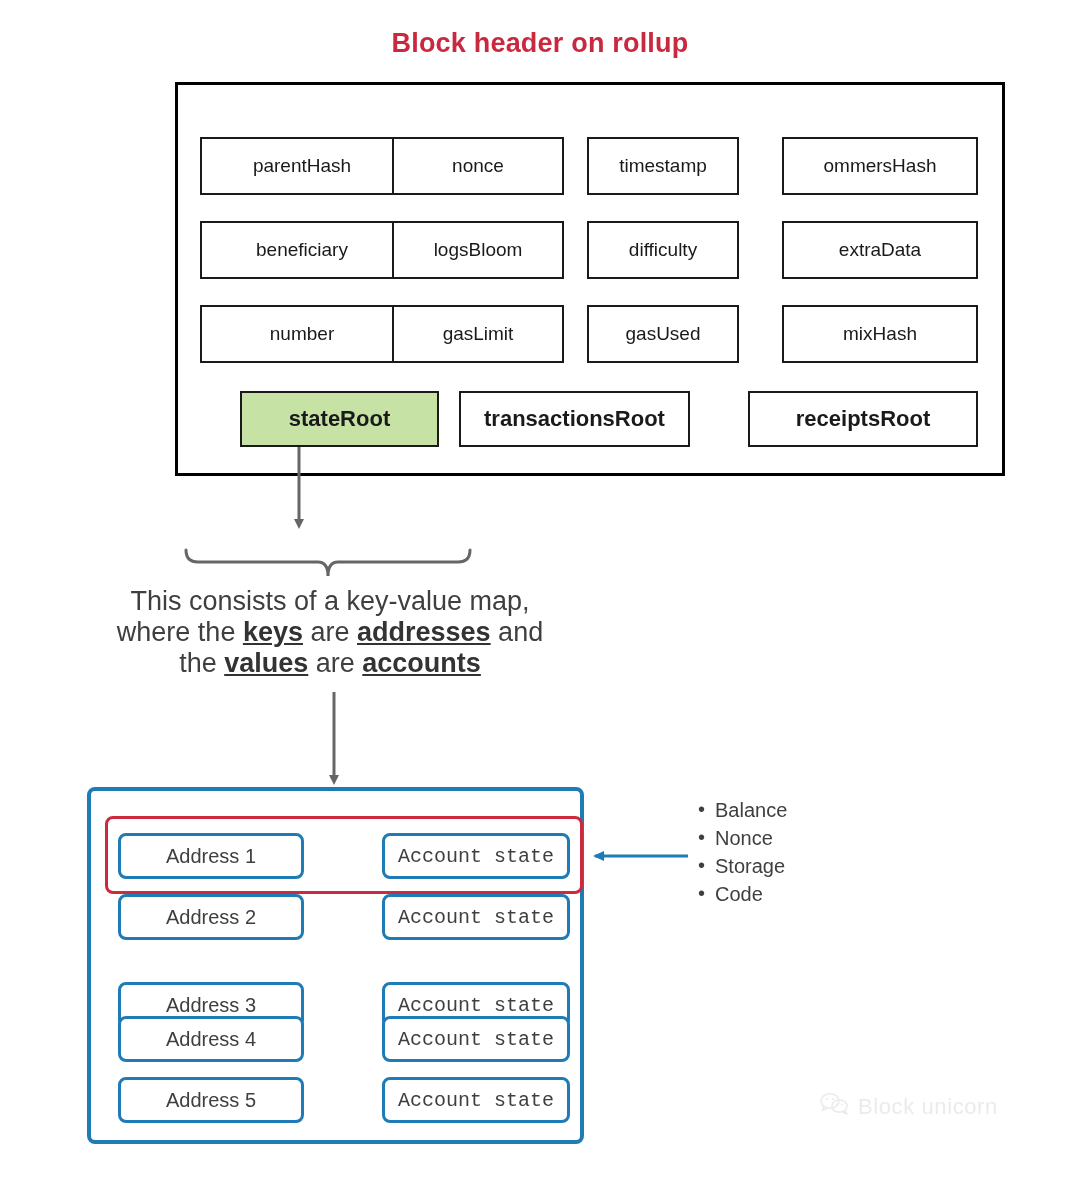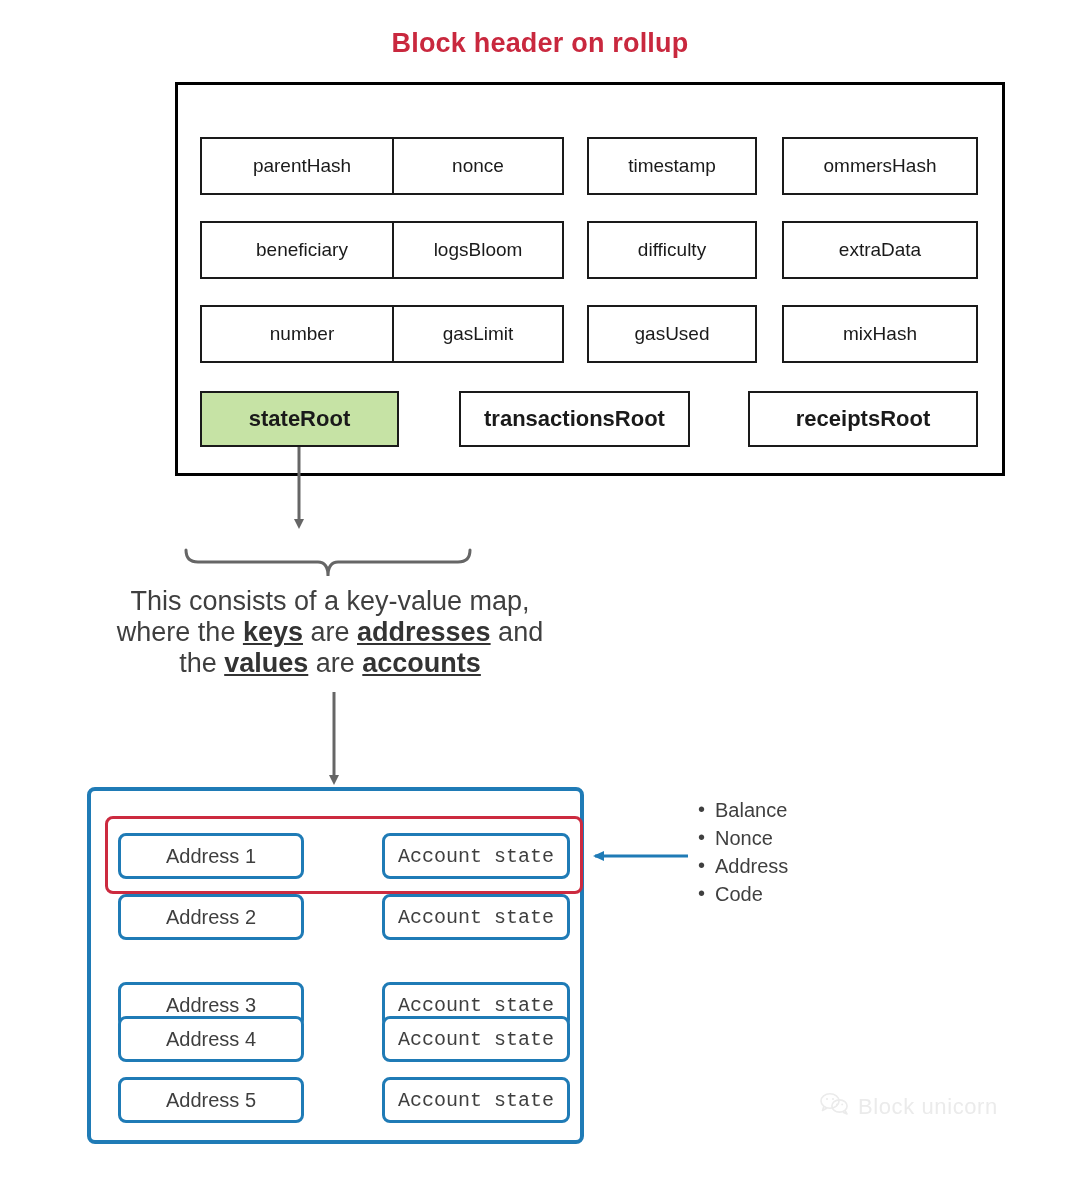--- a/index.html
+++ b/index.html
@@ -50,26 +50,27 @@
     font-size: 19px;
     color: #1a1a1a;
     height: 58px;
   }
   .field-box.bold {
     font-weight: bold;
     font-size: 22px;
   }
   .field-box.green {
     background: #c6e3a5;
+    margin-left: 40px;
   }
 
   
   .col1 { left: 200px; width: 204px; }
   .col2 { left: 392px; width: 172px; }
-  .col3 { left: 587px; width: 170px; }
+  .col3 { left: 587px; width: 152px; }
   .col4 { left: 782px; width: 196px; }
 
   .row1 { top: 137px; }
   .row2 { top: 221px; }
   .row3 { top: 305px; }
   .row4 { top: 391px; height: 56px; }
 
   .rootA { left: 200px; width: 199px; }
   .rootB { left: 459px; width: 231px; text-align: right; }
   .rootC { left: 748px; width: 230px; }
@@ -262,21 +263,21 @@
     </div>
     <div class="kv-row" style="top: 1077px;">
       <div class="kv-box kv-key">Address 5</div>
       <div class="kv-box kv-val">Account state</div>
     </div>
   </div>
 
 <ul id="bullets">
     <li>Balance</li>
     <li>Nonce</li>
-    <li>Address</li>
+    <li>Storage</li>
     <li>Code</li>
   </ul>
 
 <div id="watermark">
   <span class="wm-icon">
     <svg width="30" height="24" viewBox="0 0 30 24">
       <ellipse cx="10" cy="9" rx="9" ry="7.2" fill="none" stroke="#ebebeb" stroke-width="1.6"></ellipse>
       <path d="M4,14 L2.5,18.5 L7,16" fill="none" stroke="#ebebeb" stroke-width="1.6" stroke-linejoin="round"></path>
       <circle cx="7" cy="7" r="1.1" fill="#ebebeb"></circle>
       <circle cx="13" cy="7" r="1.1" fill="#ebebeb"></circle>

